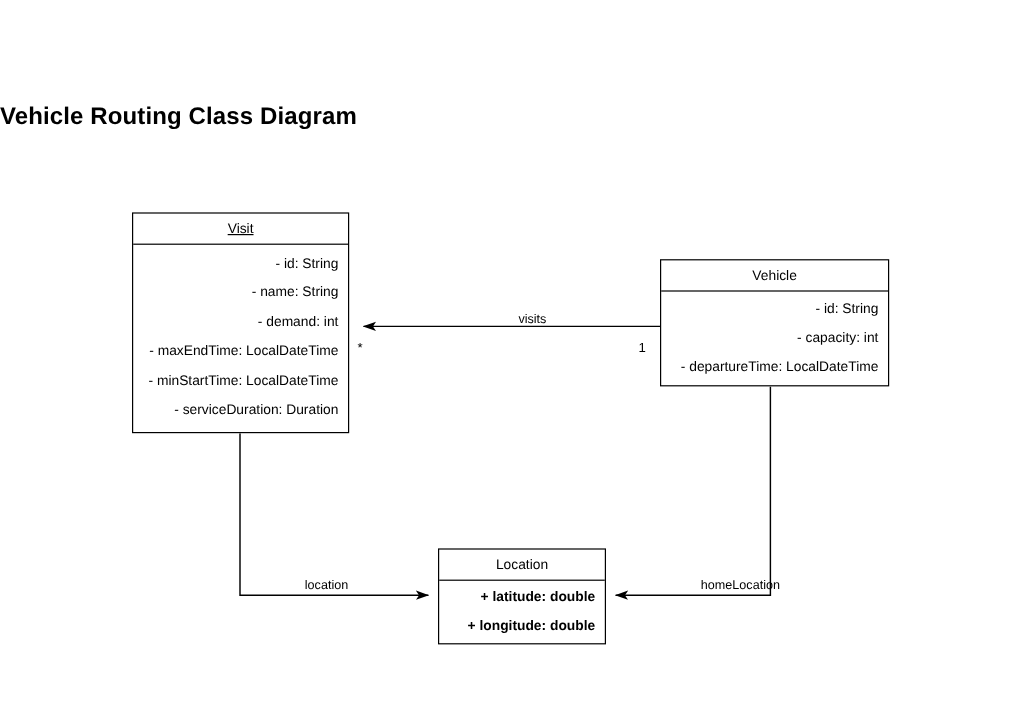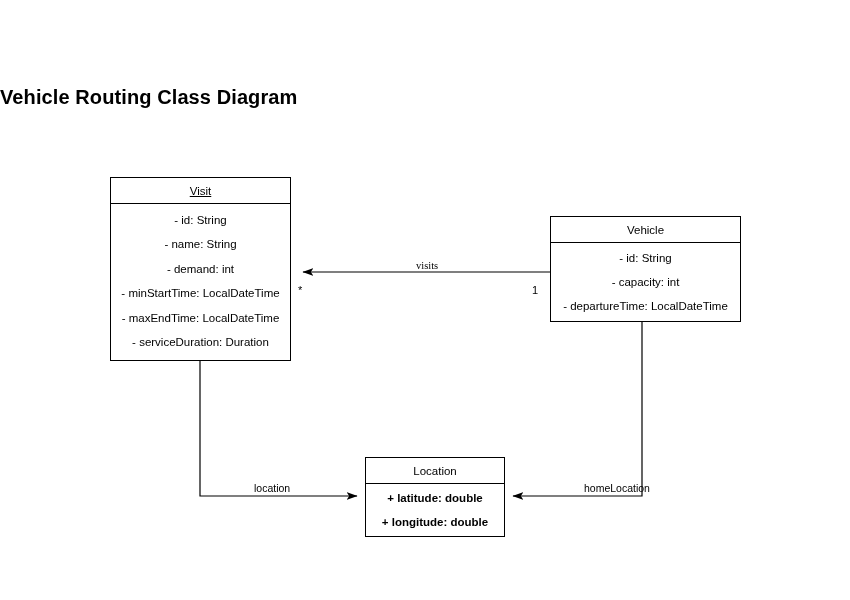--- a/index.html
+++ b/index.html
@@ -49,21 +49,21 @@
     width: 100%;
     display: flex;
     flex-direction: column;
     justify-content: space-around;
     padding: 0 8px;
   }
   .uml-attr {
     font-size: 11.5px;
     line-height: 13px;
     white-space: nowrap;
-    text-align: center;
+    text-align: right;
   }
 
   
   #class-visit { left: 110px; top: 177px; width: 181px; height: 184px; }
   #class-visit .uml-class-name { height: 26px; text-decoration: underline; }
   #class-visit .uml-attrs { height: 157px; padding-top: 4px; padding-bottom: 6px; }
 
   
   #class-vehicle { left: 550px; top: 216px; width: 191px; height: 106px; }
   #class-vehicle .uml-class-name { height: 26px; }
@@ -84,21 +84,21 @@
     font-size: 10.5px;
     white-space: nowrap;
     color: #000000;
   }
   .mult-label {
     position: absolute;
     font-size: 11px;
     white-space: nowrap;
     color: #000000;
   }
-  #label-visits { left: 416px; top: 260px; font-family: Liberation Serif, serif; }
+  #label-visits { left: 432px; top: 260px; }
   #label-location { left: 254px; top: 482px; }
   #label-homelocation { left: 544px; top: 482px; padding-left: 40px; }
   #mult-visit-side { left: 298px; top: 284px; }
   #mult-vehicle-side { left: 532px; top: 284px; }
 </style>
 </head>
 <body>
 
 <div id="diagram-title">Vehicle Routing Class Diagram</div>
 
@@ -124,22 +124,22 @@
     <path d="M642,322 L642,496 L513,496" fill="none" stroke="#000000" stroke-width="1.2" marker-end="url(#arrow-right)"></path>
   </g>
 </svg>
 
 <div class="uml-class" id="class-visit">
   <div class="uml-class-name">Visit</div>
   <div class="uml-attrs">
     <div class="uml-attr">- id: String</div>
     <div class="uml-attr">- name: String</div>
     <div class="uml-attr">- demand: int</div>
+    <div class="uml-attr">- maxEndTime: LocalDateTime</div>
     <div class="uml-attr">- minStartTime: LocalDateTime</div>
-    <div class="uml-attr">- maxEndTime: LocalDateTime</div>
     <div class="uml-attr">- serviceDuration: Duration</div>
   </div>
 </div>
 
 <div class="uml-class" id="class-vehicle">
   <div class="uml-class-name">Vehicle</div>
   <div class="uml-attrs">
     <div class="uml-attr">- id: String</div>
     <div class="uml-attr">- capacity: int</div>
     <div class="uml-attr">- departureTime: LocalDateTime</div>

